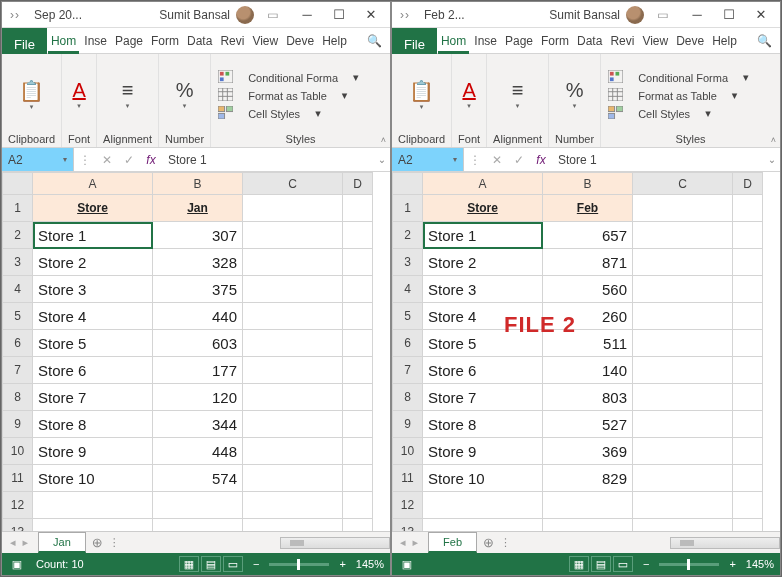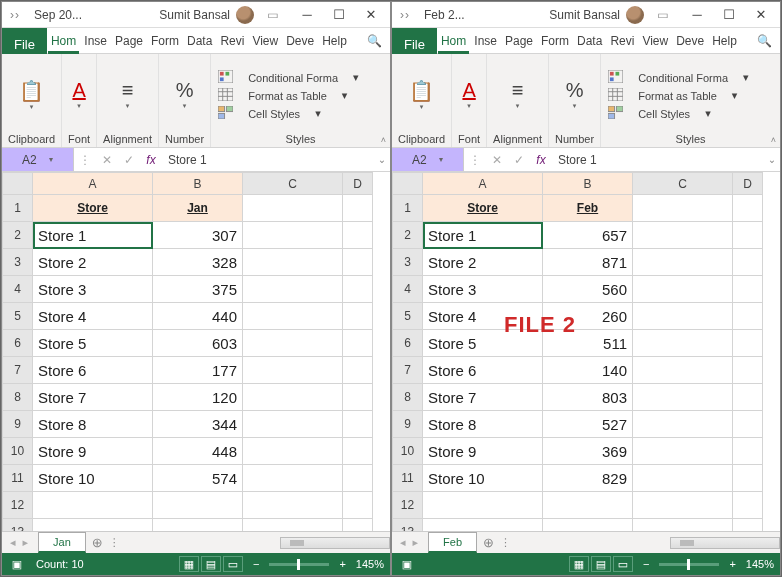--- a/index.html
+++ b/index.html
@@ -115,22 +115,22 @@
   .collapse-caret { position:absolute; right:4px; bottom:2px; font-size:9px; color:#888;}
   
   .formulabar {
     height:24px; border-bottom:1px solid #d4d4d4;
     display:flex; align-items:center;
     font-size:12px;
     color:#444;
   }
   .namebox {
     width:72px; height:100%; border-right:1px solid #ccc;
-    display:flex; align-items:center; padding:0 20px; justify-content:space-between;
-    background:#c4b5fd;
+    display:flex; align-items:center; padding:0 6px; justify-content:space-between;
+    background:#7dd3fc;
   }
   .namebox .ntri { font-size:8px; color:#666;}
   .fbtn { width:22px; text-align:center; color:#aaa; }
   .fbtn.fx { font-style:italic; color:#701a75; }
   .finput { flex:1; padding:0 6px; background:#fff; height:100%; display:flex; align-items:center;}
   .fexpand { width:16px; text-align:center; color:#888; font-size:10px;}
   
   .sheetwrap { flex:1; display:flex; overflow:hidden; position:relative;}
   table.sheet { border-collapse:collapse; table-layout:fixed; font-size:15px; color:#222;}
   table.sheet th, table.sheet td { border:1px solid #d4d4d4; }

